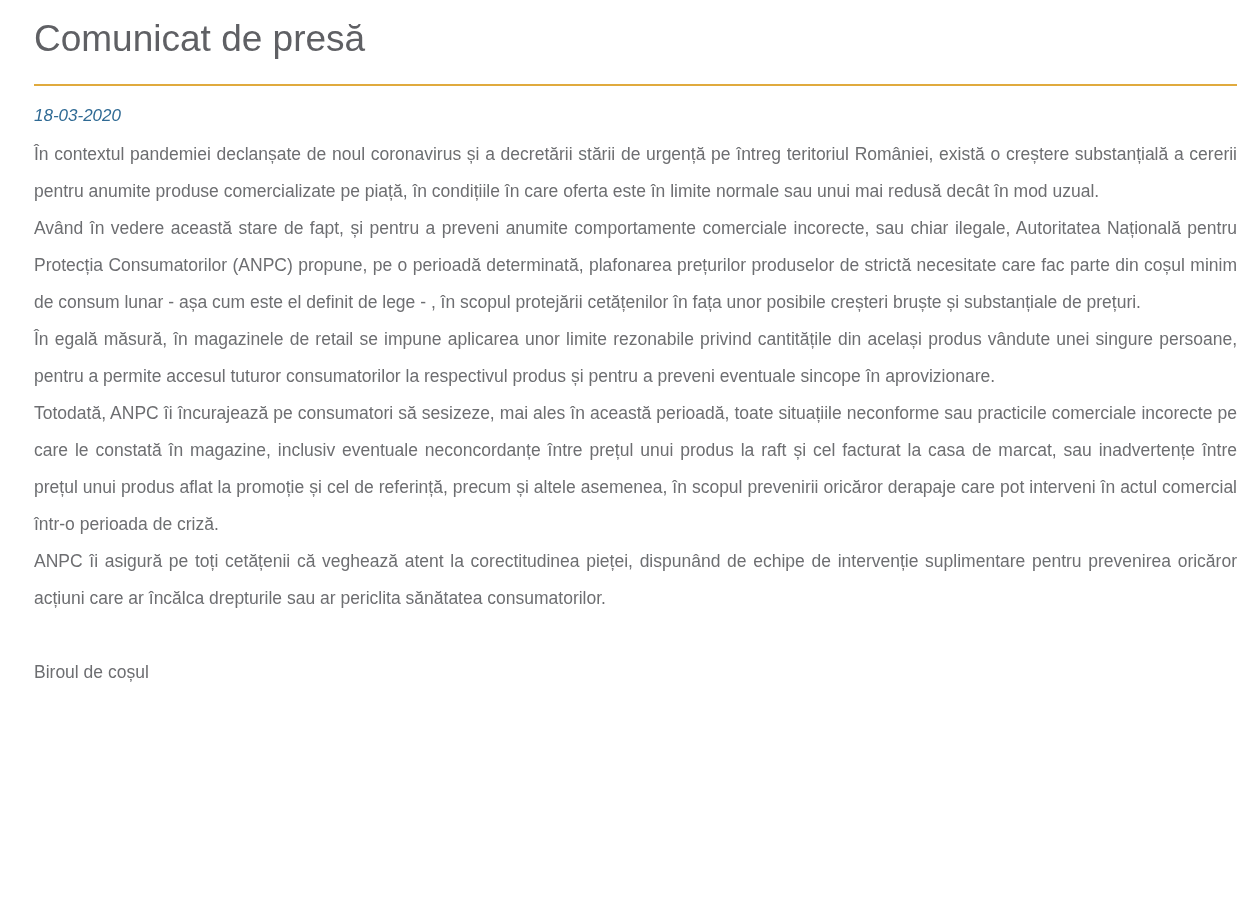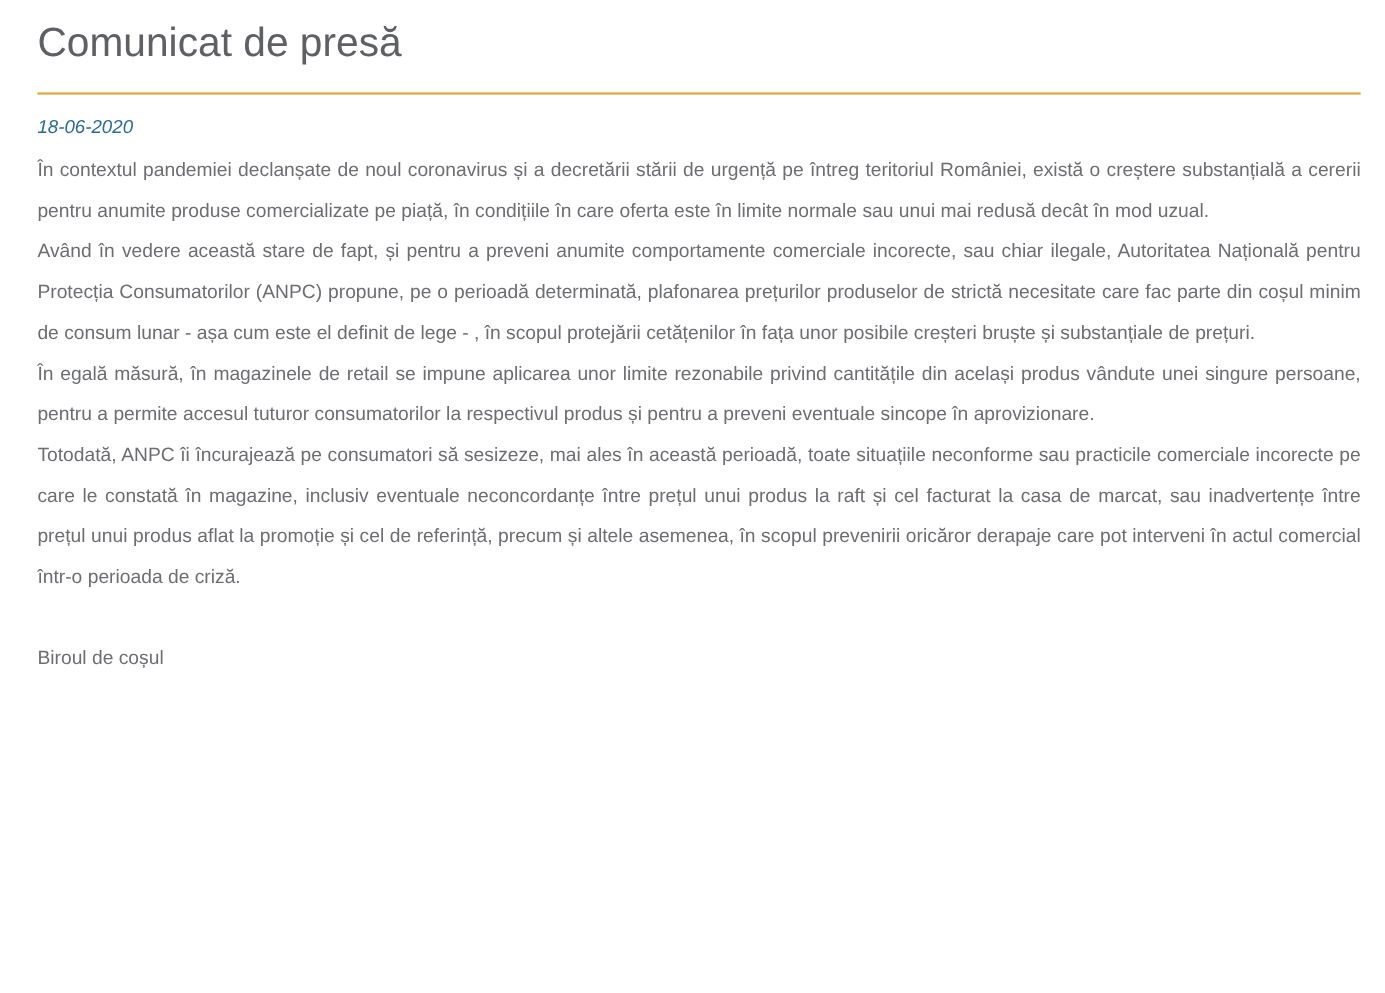--- a/index.html
+++ b/index.html
@@ -62,25 +62,26 @@
   }
 </style>
 </head>
 <body>
 
 <main class="page">
   <h1 class="page-title">Comunicat de presă</h1>
 
   <hr class="divider">
 
-  <div class="release-date">18-06-2020</div>
+  <div class="release-date">18-03-2020</div>
 
   <div class="body-text">
     <p>În contextul pandemiei declanșate de noul coronavirus și a decretării stării de urgență pe întreg teritoriul României, există o creștere substanțială a cererii pentru anumite produse comercializate pe piață, în condițiile în care oferta este în limite normale sau unui mai redusă decât în mod uzual.</p>
     <p>Având în vedere această stare de fapt, și pentru a preveni anumite comportamente comerciale incorecte, sau chiar ilegale, Autoritatea Națională pentru Protecția Consumatorilor (ANPC) propune, pe o perioadă determinată, plafonarea prețurilor produselor de strictă necesitate care fac parte din coșul minim de consum lunar - așa cum este el definit de lege - , în scopul protejării cetățenilor în fața unor posibile creșteri bruște și substanțiale de prețuri.</p>
     <p>În egală măsură, în magazinele de retail se impune aplicarea unor limite rezonabile privind cantitățile din același produs vândute unei singure persoane, pentru a permite accesul tuturor consumatorilor la respectivul produs și pentru a preveni eventuale sincope în aprovizionare.</p>
     <p>Totodată, ANPC îi încurajează pe consumatori să sesizeze, mai ales în această perioadă, toate situațiile neconforme sau practicile comerciale incorecte pe care le constată în magazine, inclusiv eventuale neconcordanțe între prețul unui produs la raft și cel facturat la casa de marcat, sau inadvertențe între prețul unui produs aflat la promoție și cel de referință, precum și altele asemenea, în scopul prevenirii oricăror derapaje care pot interveni în actul comercial într-o perioada de criză.</p>
+    <p>ANPC îi asigură pe toți cetățenii că veghează atent la corectitudinea pieței, dispunând de echipe de intervenție suplimentare pentru prevenirea oricăror acțiuni care ar încălca drepturile sau ar periclita sănătatea consumatorilor.</p>
   </div>
 
   <div class="signature-block">
     <p>Biroul de coșul</p>
   </div>
 </main>
 
 </body></html>

